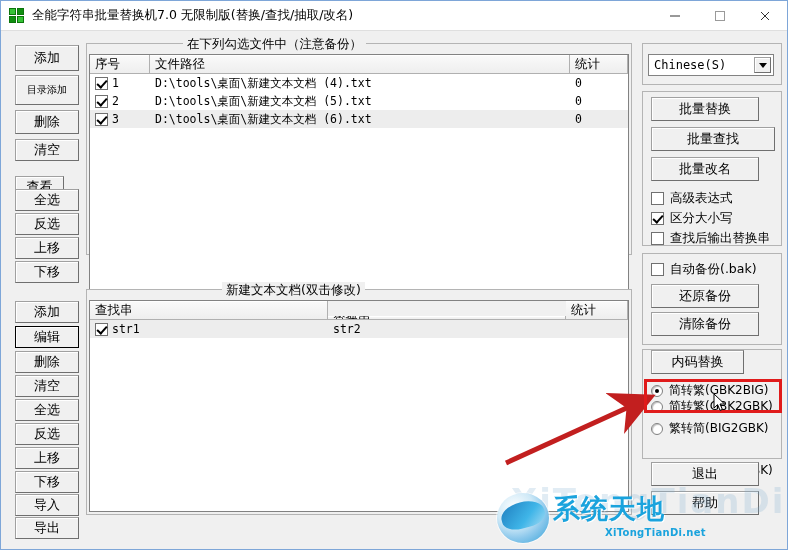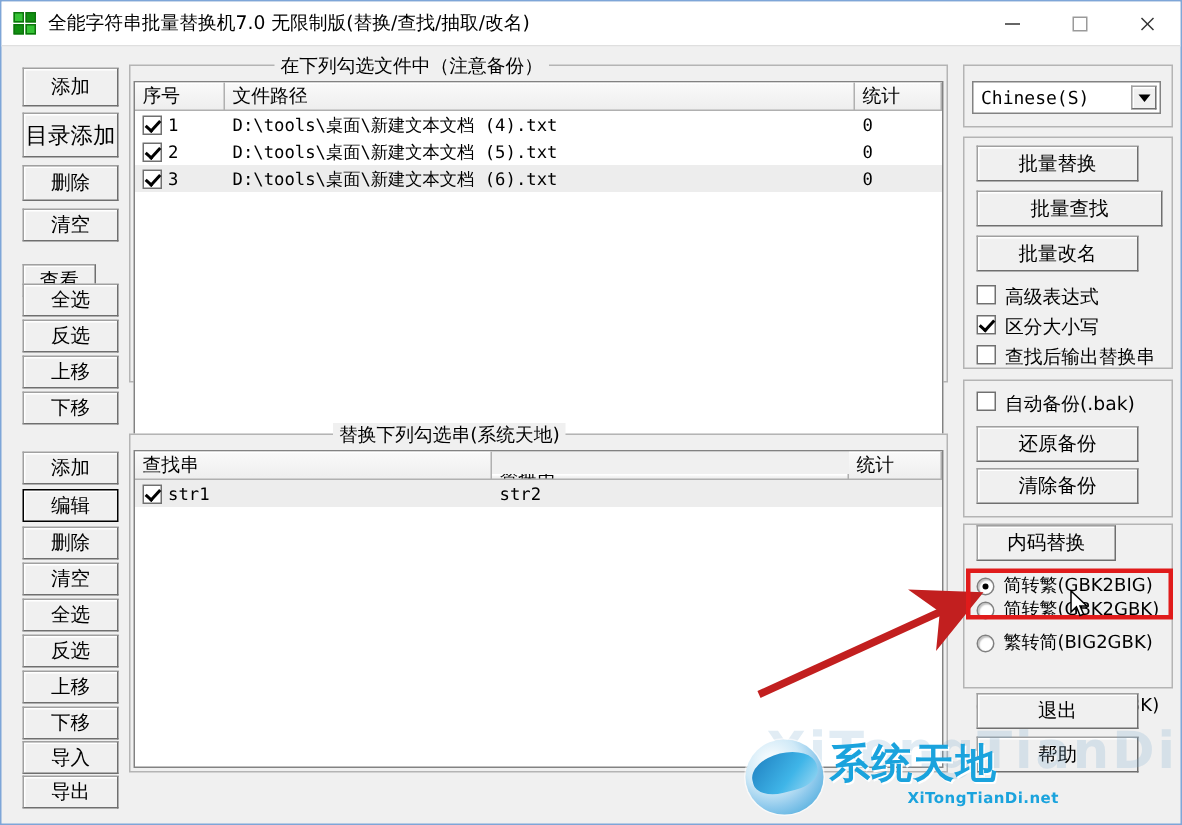--- a/index.html
+++ b/index.html
@@ -107,21 +107,21 @@
     border: 1px solid #707070; background: #fff;
     margin-left: 3px; margin-right: 4px;
     position: relative;
   }
   .cbx.on::after {
     content: ""; position: absolute;
     left: 3px; top: 0px; width: 4px; height: 8px;
     border: solid #000; border-width: 0 2px 2px 0;
     transform: rotate(42deg);
   }
-  .chk-line { display: flex; align-items: flex-start; font-size: 12.5px; color:#000; }
+  .chk-line { display: flex; align-items: center; font-size: 12.5px; color:#000; }
   .chk-line .cbx { margin-left: 0; margin-right: 6px; }
   .radio-line { display: flex; align-items: center; font-size: 12.5px; color:#000; }
   .rdo {
     width: 12px; height: 12px; flex: none; border-radius: 50%;
     border: 1px solid #808080; background: #fff;
     margin-right: 6px; position: relative;
     box-shadow: inset 1px 1px 1px rgba(0,0,0,.25);
   }
   .rdo.on::after {
     content:""; position:absolute; left:3px; top:3px;
@@ -219,21 +219,21 @@
           </svg>
       </div>
     </div>
   </div>
 
   <div id="file-buttons">
       <div class="btn" style="position:absolute;left:14px;top:44px;width:64px;height:26px;">
         <span>添加</span>
       </div>
       <div class="btn" style="position:absolute;left:14px;top:74px;width:64px;height:30px;">
-        <span style="font-size: 15px;">目录添加</span>
+        <span style="font-size: 10px;">目录添加</span>
       </div>
       <div class="btn" style="position:absolute;left:14px;top:109px;width:64px;height:24px;">
         <span>删除</span>
       </div>
       <div class="btn" style="position:absolute;left:14px;top:138px;width:64px;height:22px;">
         <span>清空</span>
       </div>
       <div class="btn" style="position:absolute;left:14px;top:175px;width:49px;height:22px;">
         <span>查看</span>
       </div>
@@ -315,21 +315,21 @@
       </div>
       <div class="btn" style="position:absolute;left:14px;top:493px;width:64px;height:22px;">
         <span>导入</span>
       </div>
       <div class="btn" style="position:absolute;left:14px;top:516px;width:64px;height:22px;">
         <span>导出</span>
       </div>
     </div>
 
   <div class="group" id="str-group" style="left:85px; top:288px; width:546px; height:226px;">
-    <div class="glabel" style="left:135px;">替换下列勾选串(系统天地)</div>
+    <div class="glabel" style="left:135px;">新建文本文档(双击修改)</div>
   </div>
   <div class="listview" id="str-list" style="left:88px; top:299px; width:540px; height:212px;">
     <div class="lv-head" id="str-head">
         <div class="col" style="width:238px;">查找串</div>
         <div class="col" style="width:238px;margin-top:15px;">替换串</div>
         <div class="col" style="width:62px;">统计</div>
       </div>
     <div id="str-rows">
         <div class="lv-row sel">
           <div class="lv-cell" style="width:238px;display:flex;align-items:center;padding-left:2px;">

